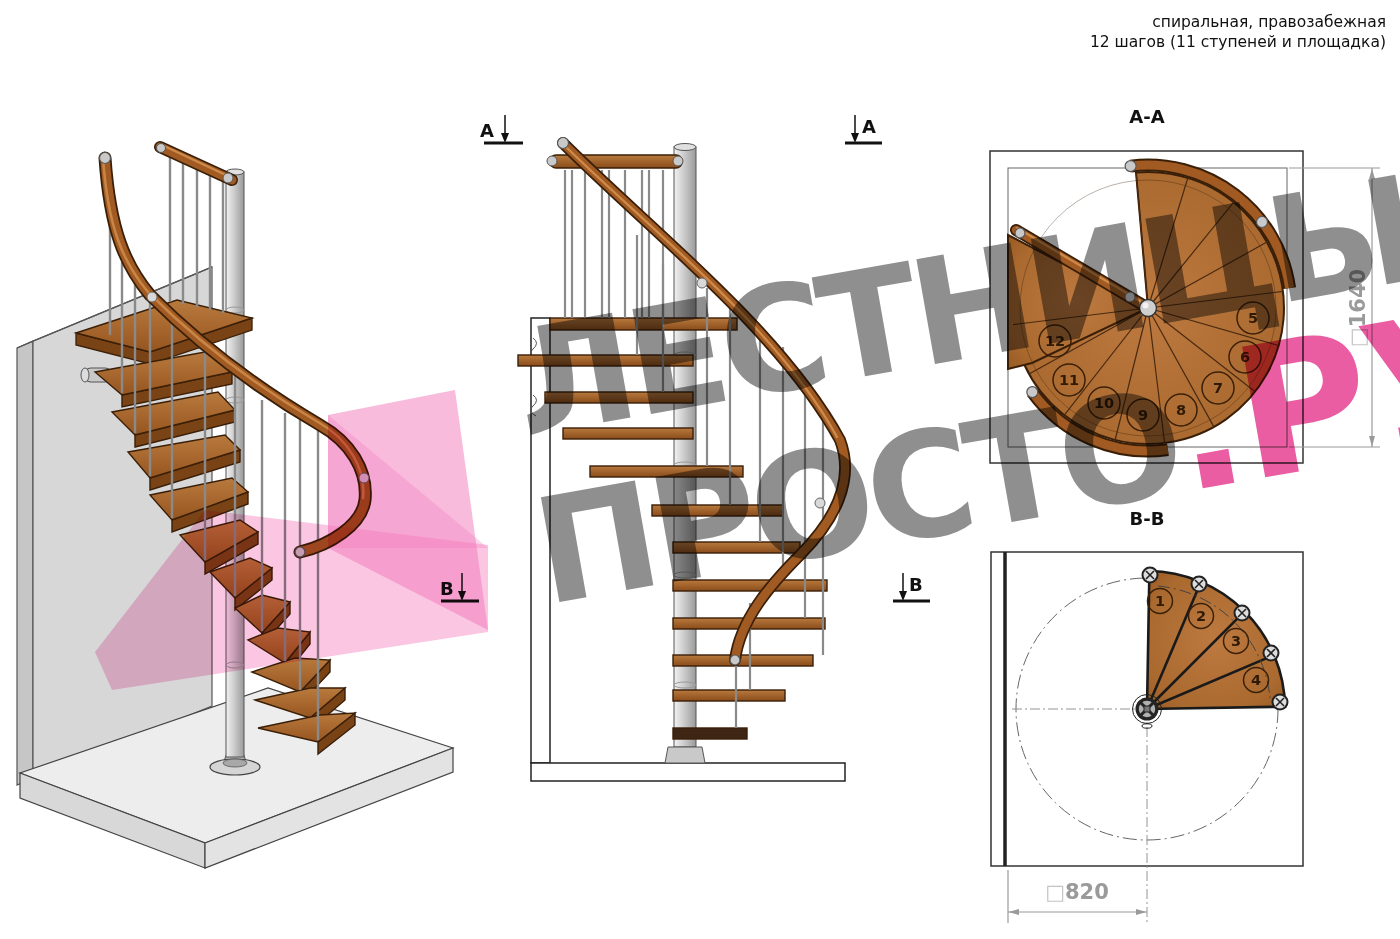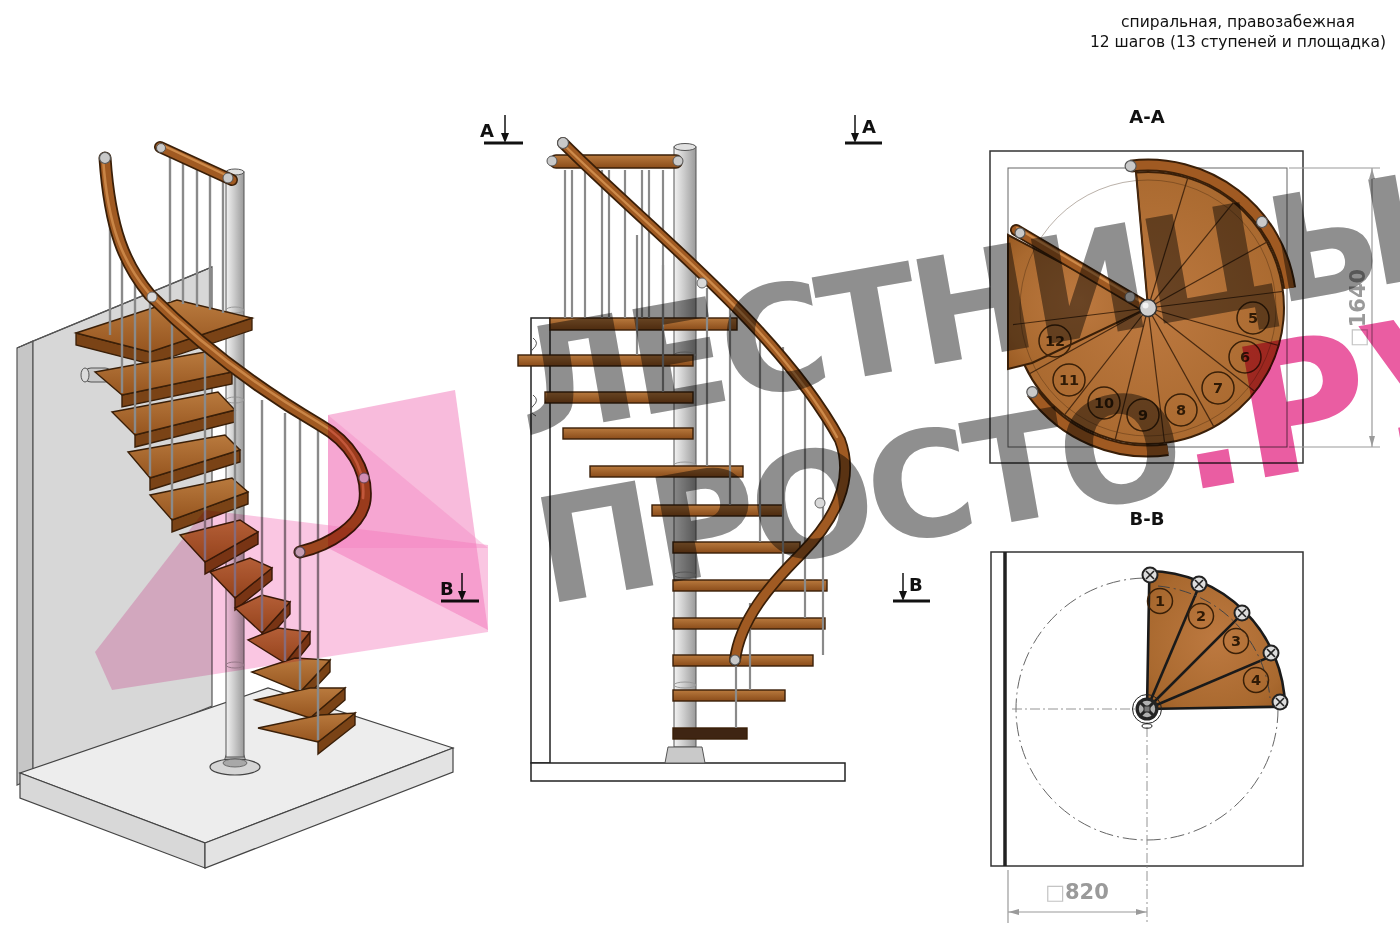--- a/index.html
+++ b/index.html
@@ -1,19 +1,19 @@
 <!DOCTYPE html>
 <html><head>
 <meta charset="utf-8">
 <style>
   html,body{margin:0;padding:0;background:#fff;}
   #canvas{position:relative;width:1400px;height:939px;background:#ffffff;overflow:hidden;
           font-family:"DejaVu Sans","Liberation Sans",sans-serif;}
   svg{position:absolute;display:block;}
-  .hdr{position:absolute;top:12px;right:14px;text-align:center;font-size:15.5px;line-height:20px;color:#111;}
+  .hdr{position:absolute;top:12px;right:14px;text-align:right;font-size:15.5px;line-height:20px;color:#111;}
   
   .wm{position:absolute;inset:0;pointer-events:none;z-index:40;mix-blend-mode:multiply;}
   .wm-l1{position:absolute;left:528px;top:312px;height:146px;line-height:146px;font-size:146px;
          font-weight:bold;color:#8f8f8f;letter-spacing:-6px;transform:rotate(-10deg);transform-origin:0 100%;white-space:nowrap;}
   .wm-l2{position:absolute;left:548px;top:468px;height:146px;line-height:146px;font-size:146px;
          font-weight:bold;color:#8f8f8f;letter-spacing:-6px;transform:rotate(-10deg);transform-origin:0 100%;white-space:nowrap;}
   .wm-pink{color:#ea5da2;font-size:182px;letter-spacing:-4px;}
   text{font-family:"DejaVu Sans","Liberation Sans",sans-serif;}
   .num{font-size:14.5px;font-weight:bold;fill:#2f1a06;}
   .numc{fill:none;stroke:#3a2008;stroke-width:1.5;}
@@ -22,21 +22,21 @@
   .dimsq{fill:#c4c4c4;}
   .dimline{stroke:#9a9a9a;stroke-width:1.2;fill:none;}
 </style>
 </head>
 <body>
 
 <div id="canvas">
 
   <div class="hdr">
     <div>спиральная, правозабежная</div>
-    <div>12 шагов (13 ступеней и площадка)</div>
+    <div>12 шагов (11 ступеней и площадка)</div>
   </div>
 
   <svg style="left:0;top:110px" width="500" height="800" viewBox="0 0 500 800">
     <defs>
       <linearGradient id="metal" x1="0" y1="0" x2="1" y2="0">
         <stop offset="0" stop-color="#f2f2f2"></stop>
           <stop offset="0.45" stop-color="#cccccc"></stop>
           <stop offset="1" stop-color="#9a9a9a"></stop>
       </linearGradient>
       <linearGradient id="woodT" x1="0" y1="0" x2="0" y2="1">

